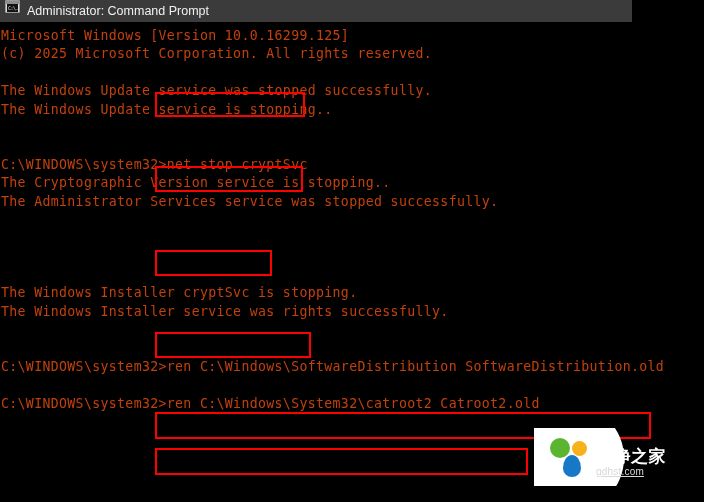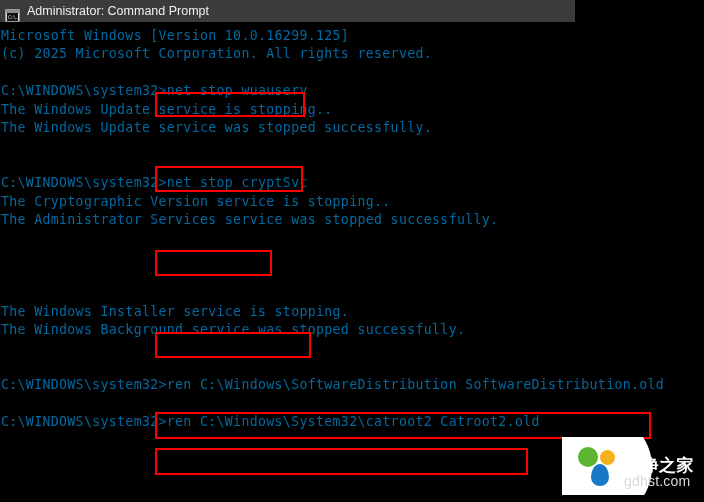--- a/index.html
+++ b/index.html
@@ -18,25 +18,25 @@
     width: 704px;
     height: 502px;
     background: #000000;
     overflow: hidden;
   }
 
   
   .titlebar {
     position: absolute;
     left: 0; top: 0;
-    width: 575px;
+    width: 632px;
     height: 22px;
     background: #3b3b3b;
     display: flex;
-    align-items: flex-end;
+    align-items: flex-start;
     box-sizing: border-box;
     padding-left: 5px;
   }
   .tb-icon {
     width: 15px;
     height: 13px;
     background: #dcdcdc;
     border: 1px solid #9a9a9a;
     box-sizing: border-box;
     position: relative;
@@ -88,41 +88,41 @@
   .term {
     position: absolute;
     left: 1px;
     top: 5px;
     width: 700px;
   }
   .line {
     height: 18.4px;
     line-height: 18.4px;
     white-space: pre;
-    color: #0369a1;
+    color: #c2410c;
     font-family: "DejaVu Sans Mono", "Liberation Mono", monospace;
     font-size: 13.2px;
     letter-spacing: 0.35px;
   }
   .line.blank { color: transparent; }
 
   
   .redbox {
     position: absolute;
     border: 2px solid #ff0000;
     box-sizing: border-box;
     pointer-events: none;
   }
 
   
   .watermark {
     position: absolute;
     right: 0;
-    bottom: 7px;
-    width: 142px;
+    bottom: 16px;
+    width: 170px;
     height: 58px;
     display: flex;
     align-items: center;
     overflow: hidden;
   }
   .wm-blob {
     position: absolute;
     left: -18px;
     bottom: -26px;
     width: 108px;
@@ -156,57 +156,57 @@
     font-family: "DejaVu Sans", "Liberation Sans", sans-serif;
     font-size: 17px;
     font-weight: bold;
     line-height: 19px;
     letter-spacing: 0.5px;
     white-space: nowrap;
   }
   .wm-url {
     color: #d8d8d8;
     font-family: "Liberation Sans", sans-serif;
-    font-size: 14px;
+    font-size: 10px;
     line-height: 12px;
     letter-spacing: 0.2px;
     white-space: nowrap;
+    text-decoration: underline;
   }
 </style>
 </head>
 <body>
 
 <div id="app">
 
   <div class="titlebar">
     <div class="tb-icon">
       <div class="glyph">C:\.</div>
     </div>
     <div class="tb-title">Administrator: Command Prompt</div>
   </div>
 
   <div class="console">
     <div class="term" id="terminal">
         <div class="line">Microsoft Windows [Version 10.0.16299.125]</div>
         <div class="line">(c) 2025 Microsoft Corporation. All rights reserved.</div>
         <div class="line blank"></div>
-        <div class="line">C:\WINDOWS\system32&gt;net stop wuauserv</div>
+        <div class="line">The Windows Update service was stopped successfully.</div>
         <div class="line">The Windows Update service is stopping..</div>
-        <div class="line">The Windows Update service was stopped successfully.</div>
         <div class="line blank"></div>
         <div class="line blank"></div>
         <div class="line">C:\WINDOWS\system32&gt;net stop cryptSvc</div>
         <div class="line">The Cryptographic Version service is stopping..</div>
         <div class="line">The Administrator Services service was stopped successfully.</div>
         <div class="line blank"></div>
         <div class="line blank"></div>
         <div class="line blank"></div>
         <div class="line blank"></div>
-        <div class="line">The Windows Installer service is stopping.</div>
-        <div class="line">The Windows Background service was stopped successfully.</div>
+        <div class="line">The Windows Installer cryptSvc is stopping.</div>
+        <div class="line">The Windows Installer service was rights successfully.</div>
         <div class="line blank"></div>
         <div class="line blank"></div>
         <div class="line">C:\WINDOWS\system32&gt;ren C:\Windows\SoftwareDistribution SoftwareDistribution.old</div>
         <div class="line blank"></div>
         <div class="line">C:\WINDOWS\system32&gt;ren C:\Windows\System32\catroot2 Catroot2.old</div>
       </div>
     <div id="boxes">
         <div class="redbox" style="left: 155px; top: 70px; width: 150px; height: 25px; border-color: rgb(255, 0, 0);"></div>
         <div class="redbox" style="left: 155px; top: 144px; width: 148px; height: 26px; border-color: rgb(255, 0, 0);"></div>
         <div class="redbox" style="left: 155px; top: 228px; width: 117px; height: 26px; border-color: rgb(255, 0, 0);"></div>

